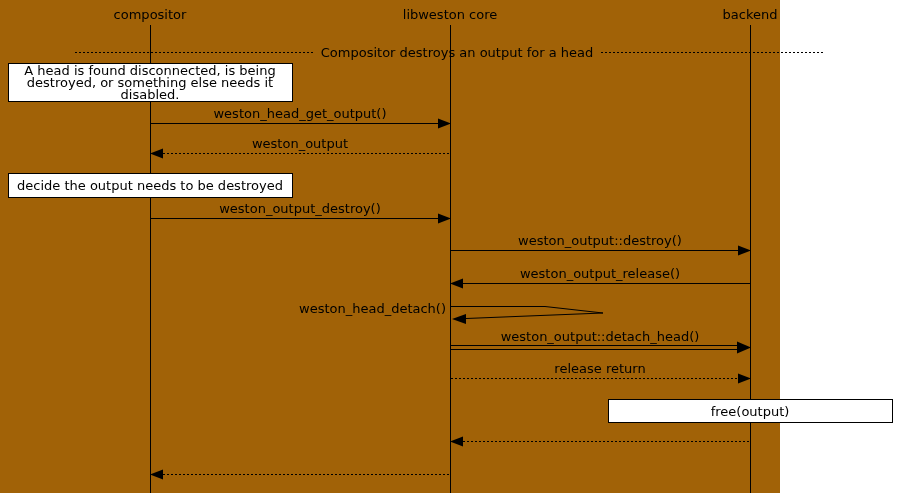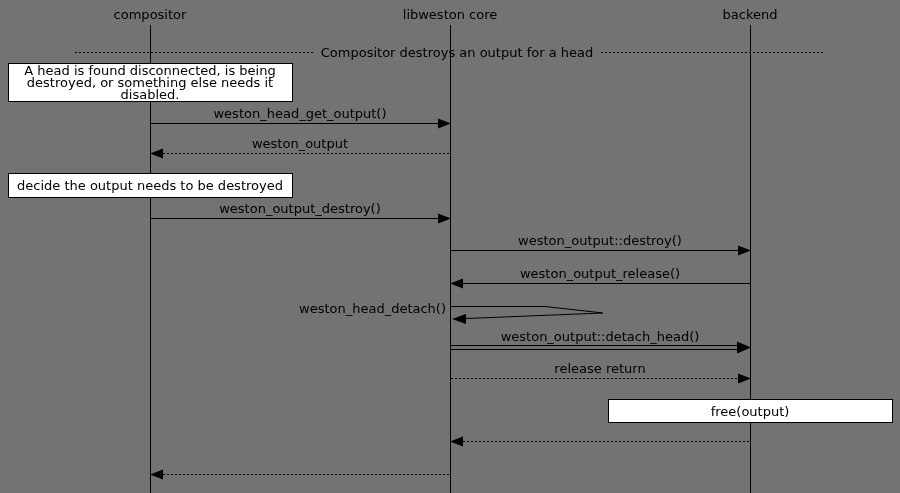--- a/index.html
+++ b/index.html
@@ -2,23 +2,23 @@
 <html><head>
 <meta charset="utf-8">
 <style>
   html, body {
     margin: 0;
     padding: 0;
     background: #ffffff;
   }
   .stage {
     position: relative;
-    width: 900px;
+    width: 780px;
     height: 493px;
-    background: #737373;
+    background: #a16207;
   }
   svg {
     display: block;
     font-family: "DejaVu Sans", "Liberation Sans", sans-serif;
   }
   .lbl {
     font-size: 13px;
     fill: #000000;
   }
   .wire {

